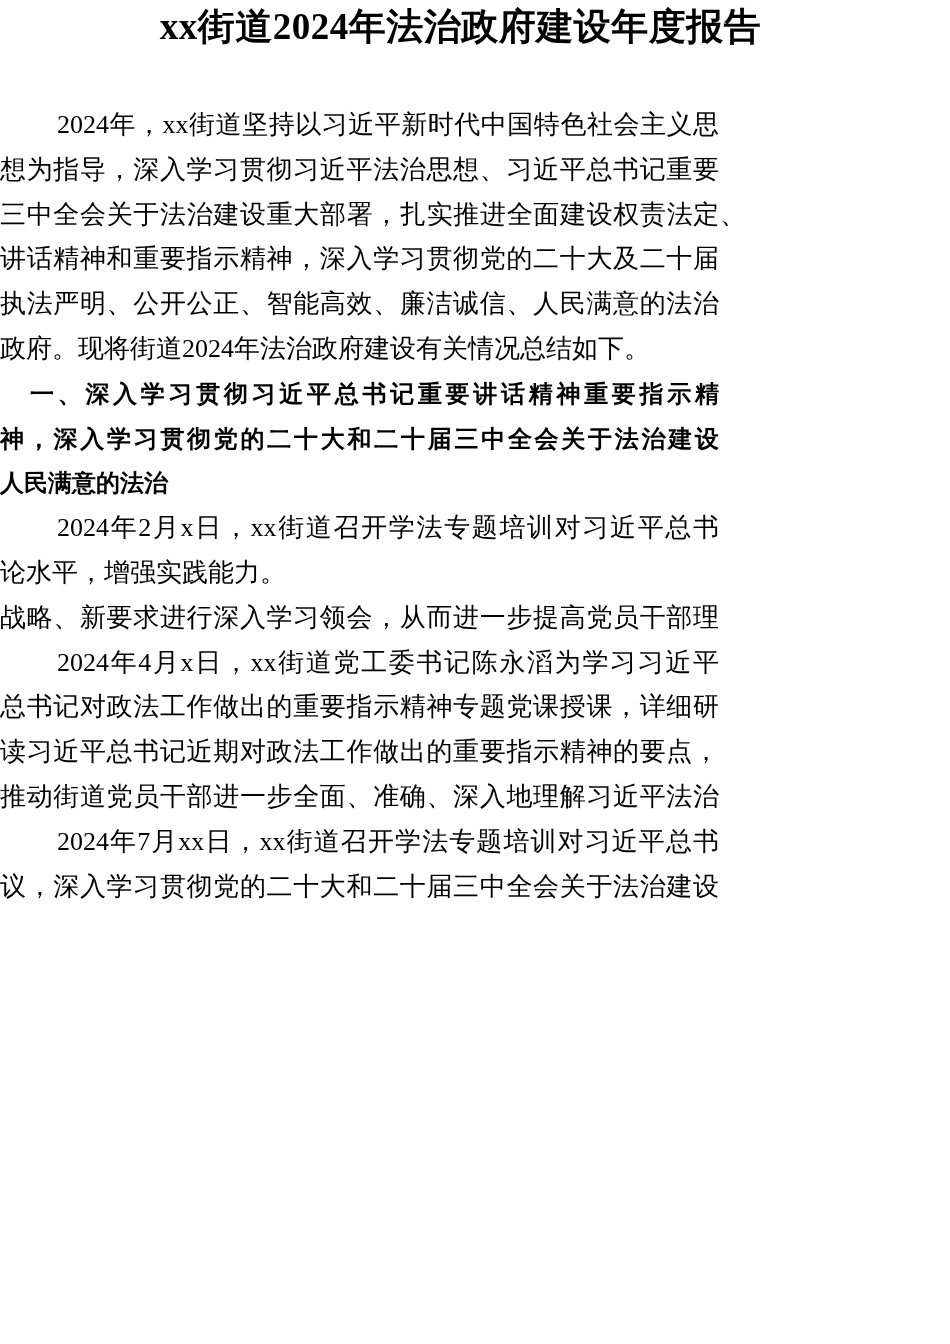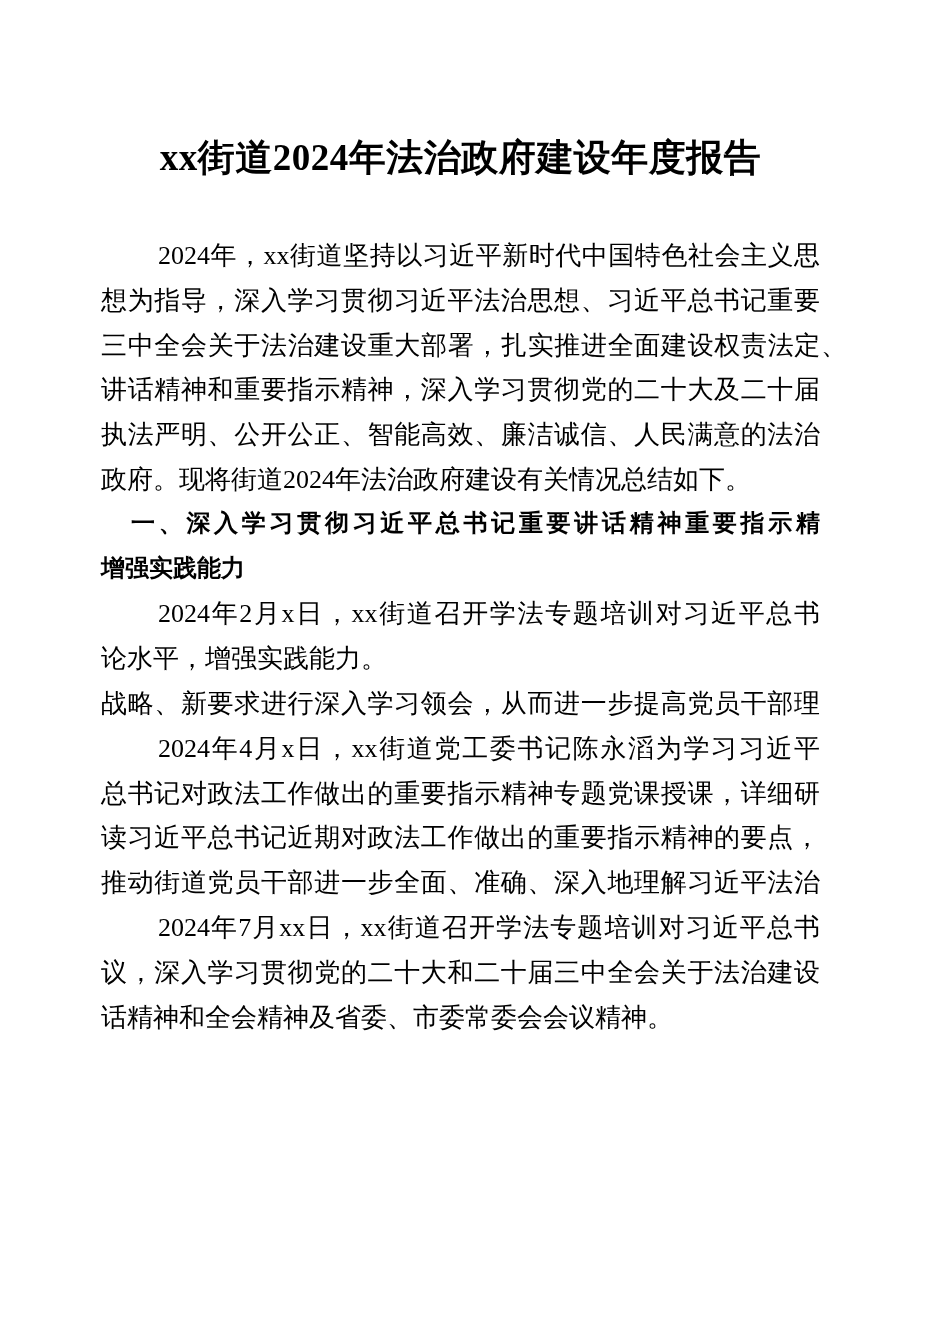--- a/index.html
+++ b/index.html
@@ -8,36 +8,34 @@
     background: #ffffff;
   }
   .page {
     position: relative;
     width: 950px;
     height: 1344px;
     background: #ffffff;
     color: #000000;
     overflow: hidden;
     box-sizing: border-box;
-    padding-top: 131px;
     font-family: "Liberation Serif", serif;
   }
   .doc-title {
     width: 719px;
     margin: 0 0 49px 101px;
     text-align: center;
     font-size: 37px;
     line-height: 54px;
     font-weight: bold;
     font-family: "Liberation Serif", serif;
     white-space: nowrap;
     letter-spacing: 0.5px;
   }
   .block {
-    margin-left: 101px;
   }
   .line {
     width: 719px;
     height: 44.8px;
     line-height: 44.8px;
     font-size: 26px;
     text-align: justify;
     text-align-last: justify;
     word-break: keep-all;
     overflow: visible;
@@ -46,21 +44,21 @@
     width: 746px;
   }
   .line.first {
     text-indent: 57px;
   }
   .line.last {
     text-align: right;
     text-align-last: left;
   }
   .block.heading .line {
-    font-family: Liberation Mono, monospace;
+    font-family: Liberation Serif, serif;
     font-weight: bold;
     font-size: 24px;
   }
   .block.heading .line.first {
     text-indent: 30px;
   }
 </style>
 </head>
 <body>
 
@@ -72,35 +70,35 @@
     <div class="line first">2024年，xx街道坚持以习近平新时代中国特色社会主义思</div>
     <div class="line">想为指导，深入学习贯彻习近平法治思想、习近平总书记重要</div>
     <div class="line wide">三中全会关于法治建设重大部署，扎实推进全面建设权责法定、</div>
     <div class="line">讲话精神和重要指示精神，深入学习贯彻党的二十大及二十届</div>
     <div class="line">执法严明、公开公正、智能高效、廉洁诚信、人民满意的法治</div>
     <div class="line last">政府。现将街道2024年法治政府建设有关情况总结如下。</div>
   </div>
 
   <div class="block heading">
     <div class="line first">一、深入学习贯彻习近平总书记重要讲话精神重要指示精</div>
-    <div class="line last">增强实践能力</div>
+    <div class="line">神，深入学习贯彻党的二十大和二十届三中全会关于法治建设</div>
+    <div class="line last">人民满意的法治</div>
   </div>
 
   <div class="block">
     <div class="line first">2024年2月x日，xx街道召开学法专题培训对习近平总书</div>
     <div class="line last">论水平，增强实践能力。</div>
     <div class="line">战略、新要求进行深入学习领会，从而进一步提高党员干部理</div>
   </div>
 
   <div class="block">
     <div class="line first">2024年4月x日，xx街道党工委书记陈永滔为学习习近平</div>
     <div class="line">总书记对政法工作做出的重要指示精神专题党课授课，详细研</div>
     <div class="line">读习近平总书记近期对政法工作做出的重要指示精神的要点，</div>
     <div class="line">推动街道党员干部进一步全面、准确、深入地理解习近平法治</div>
   </div>
 
   <div class="block">
     <div class="line first">2024年7月xx日，xx街道召开学法专题培训对习近平总书</div>
     <div class="line">议，深入学习贯彻党的二十大和二十届三中全会关于法治建设</div>
-    <div class="line last">话精神和全会精神及省委、市委常委会会议精神。</div>
   </div>
 
 </div>
 
 </body></html>

